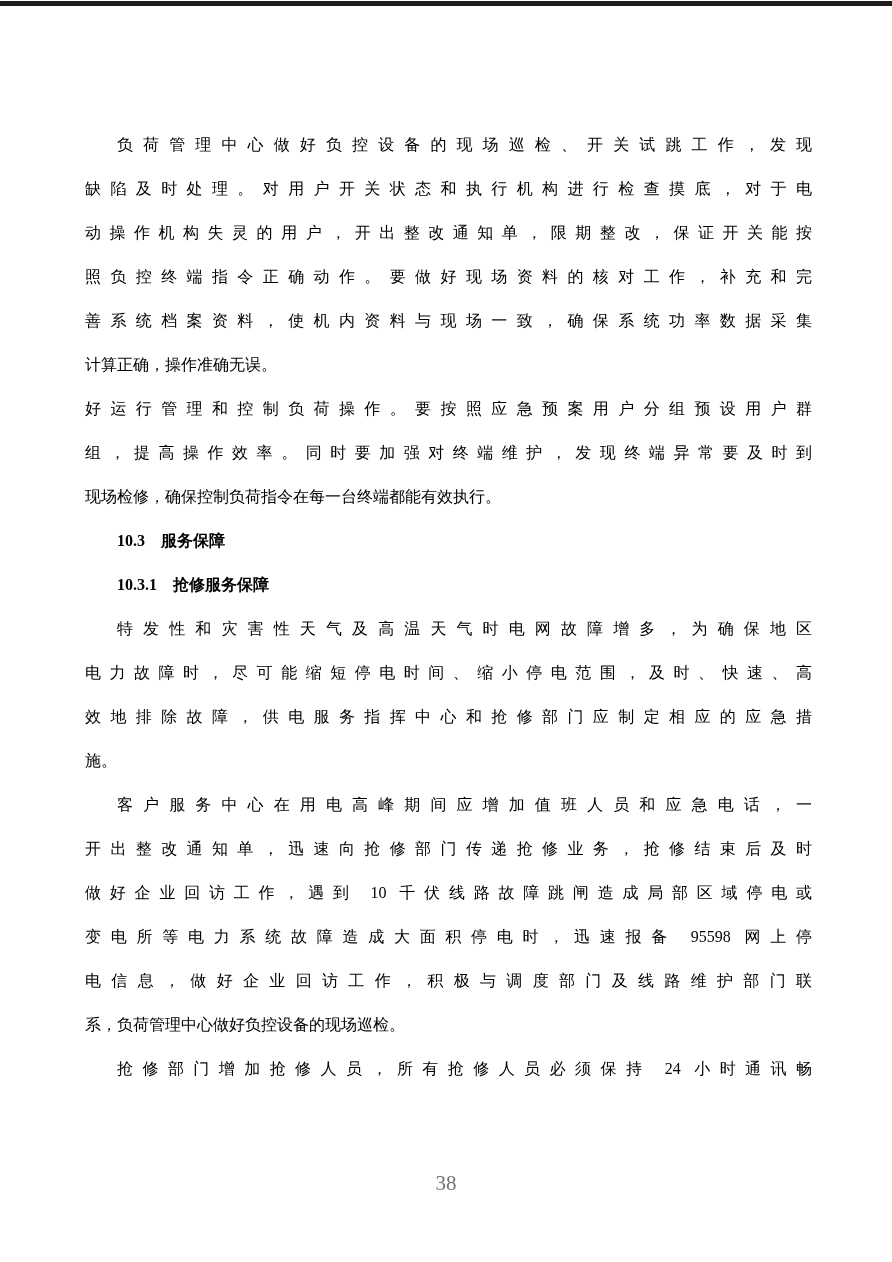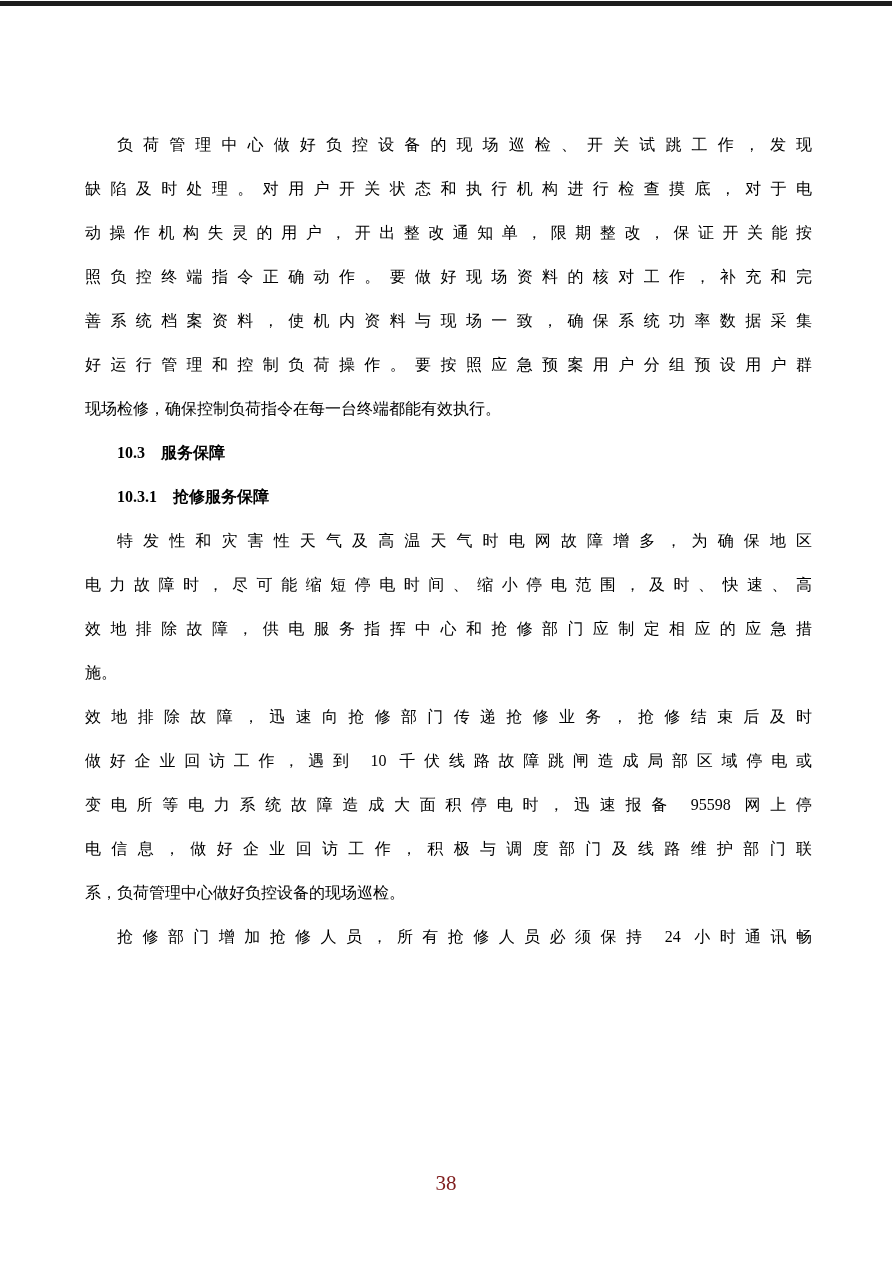--- a/index.html
+++ b/index.html
@@ -54,54 +54,57 @@
   }
   .page-number {
     position: absolute;
     top: 1168px;
     left: 0;
     width: 892px;
     height: 30px;
     line-height: 30px;
     text-align: center;
     font-size: 21px;
-    color: #7f1d1d;
+    color: #737373;
   }
 </style>
 </head>
 <body>
 
 <div class="top-edge"></div>
 
 <div class="doc-body">
     <div class="block paragraph">
       <div class="line indent just">负荷管理中心做好负控设备的现场巡检、开关试跳工作，发现</div>
       <div class="line just">缺陷及时处理。对用户开关状态和执行机构进行检查摸底，对于电</div>
       <div class="line just">动操作机构失灵的用户，开出整改通知单，限期整改，保证开关能按</div>
       <div class="line just">照负控终端指令正确动作。要做好现场资料的核对工作，补充和完</div>
       <div class="line just">善系统档案资料，使机内资料与现场一致，确保系统功率数据采集</div>
+      <div class="line">计算正确，操作准确无误。</div>
     </div>
     <div class="block paragraph">
       <div class="line just">好运行管理和控制负荷操作。要按照应急预案用户分组预设用户群</div>
+      <div class="line just">组，提高操作效率。同时要加强对终端维护，发现终端异常要及时到</div>
       <div class="line">现场检修，确保控制负荷指令在每一台终端都能有效执行。</div>
     </div>
     <div class="block heading">
       <div class="line">10.3　服务保障</div>
     </div>
     <div class="block heading">
       <div class="line">10.3.1　抢修服务保障</div>
     </div>
     <div class="block paragraph">
       <div class="line indent just">特发性和灾害性天气及高温天气时电网故障增多，为确保地区</div>
       <div class="line just">电力故障时，尽可能缩短停电时间、缩小停电范围，及时、快速、高</div>
       <div class="line just">效地排除故障，供电服务指挥中心和抢修部门应制定相应的应急措</div>
       <div class="line">施。</div>
     </div>
     <div class="block paragraph">
-      <div class="line just">效地排除故障，迅速向抢修部门传递抢修业务，抢修结束后及时</div>
+      <div class="line indent just">客户服务中心在用电高峰期间应增加值班人员和应急电话，一</div>
+      <div class="line just">开出整改通知单，迅速向抢修部门传递抢修业务，抢修结束后及时</div>
       <div class="line just">做好企业回访工作，遇到 10 千伏线路故障跳闸造成局部区域停电或</div>
       <div class="line just">变电所等电力系统故障造成大面积停电时，迅速报备 95598 网上停</div>
       <div class="line just">电信息，做好企业回访工作，积极与调度部门及线路维护部门联</div>
       <div class="line">系，负荷管理中心做好负控设备的现场巡检。</div>
     </div>
     <div class="block paragraph">
       <div class="line indent just">抢修部门增加抢修人员，所有抢修人员必须保持 24 小时通讯畅</div>
     </div>
   </div>
 

